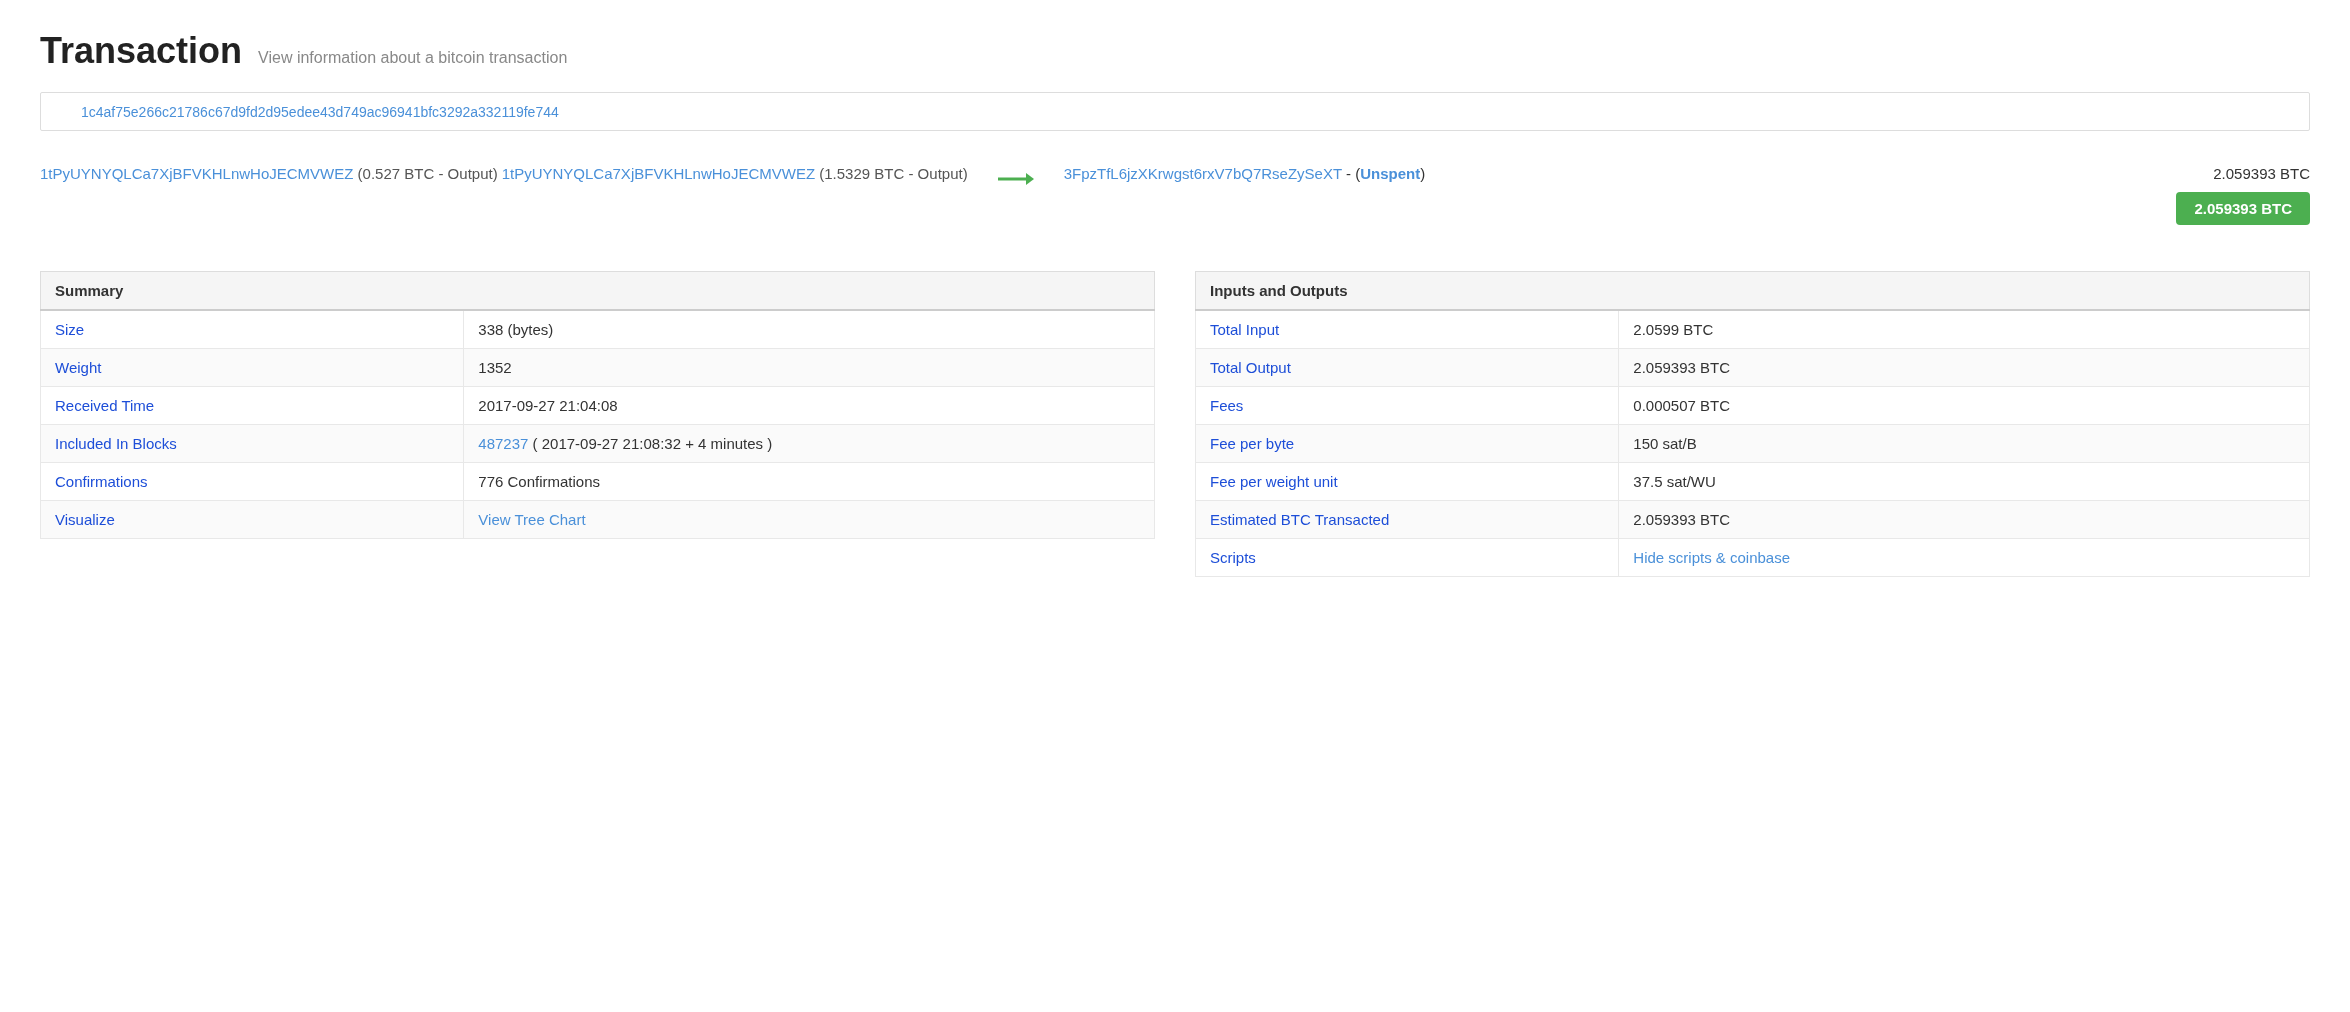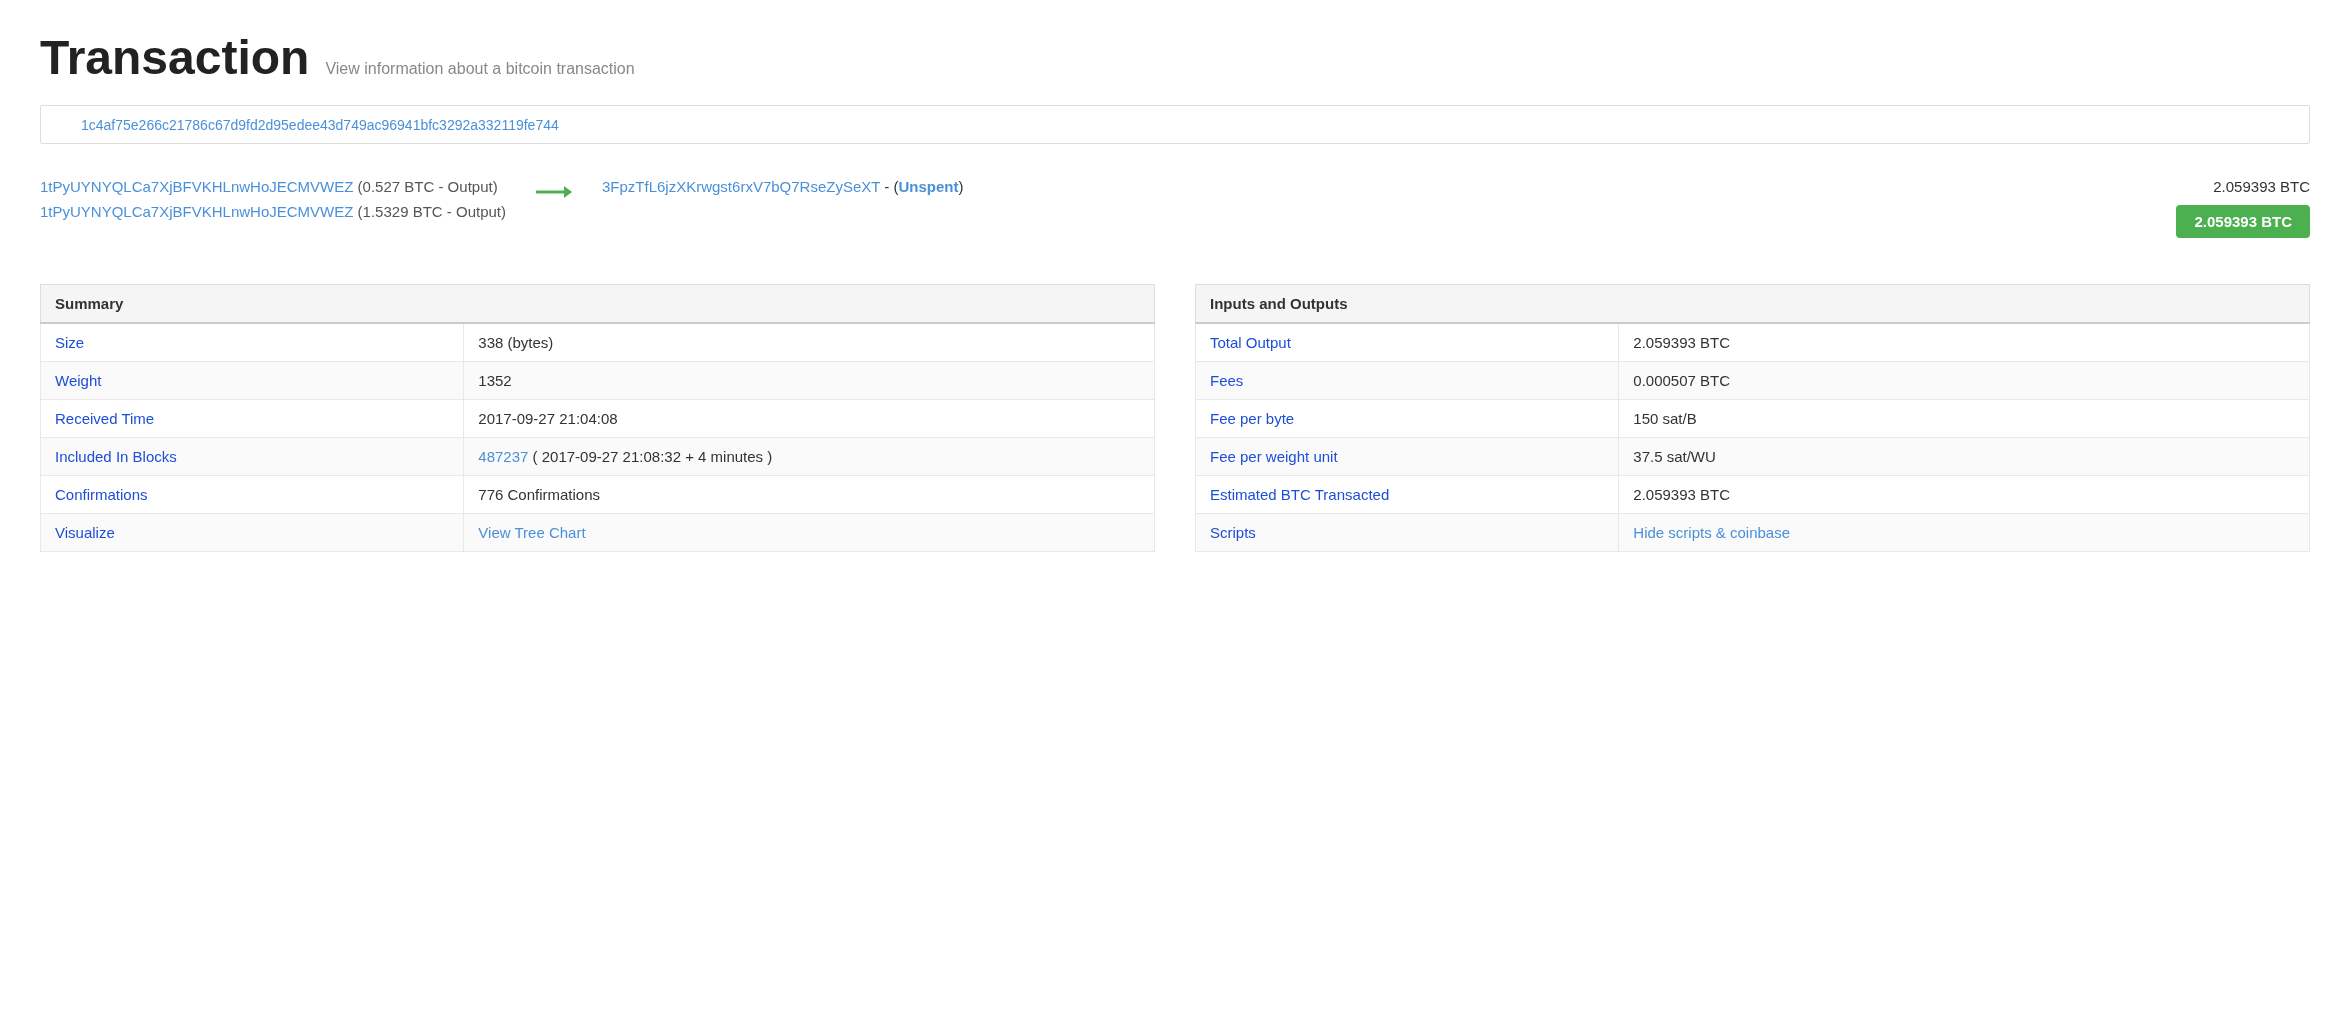--- a/index.html
+++ b/index.html
@@ -10,21 +10,21 @@
       background: #fff;
       padding: 30px 40px;
     }
     .page-header {
       display: flex;
       align-items: baseline;
       gap: 16px;
       margin-bottom: 20px;
     }
     .page-title {
-      font-size: 48px;
+      font-size: 36px;
       font-weight: 700;
       color: #222;
     }
     .page-subtitle {
       font-size: 16px;
       color: #888;
       font-weight: 400;
     }
     .tx-id-bar {
       border: 1px solid #ddd;
@@ -42,21 +42,21 @@
     
     .io-section {
       display: flex;
       align-items: flex-start;
       gap: 30px;
       margin-bottom: 36px;
       padding: 10px 0;
     }
     .io-inputs {
       display: flex;
-      flex-direction: column;
+      flex-direction: row;
       gap: 4px;
     }
     .io-arrow {
       display: flex;
       align-items: center;
       padding-top: 4px;
       flex-shrink: 0;
     }
     .io-outputs {
       flex: 1;
@@ -224,20 +224,24 @@
   </div>
 
   <div>
     <table class="info-table">
       <thead>
         <tr>
           <th colspan="2">Inputs and Outputs</th>
         </tr>
       </thead>
       <tbody id="io-tbody">
+      <tr>
+    <td class="label-cell">Total Input</td>
+    <td class="value-cell"><span>2.0599 BTC</span></td>
+  </tr>
           <tr>
     <td class="label-cell">Total Output</td>
     <td class="value-cell"><span>2.059393 BTC</span></td>
   </tr>
           <tr>
     <td class="label-cell">Fees</td>
     <td class="value-cell"><span>0.000507 BTC</span></td>
   </tr>
           <tr>
     <td class="label-cell">Fee per byte</td>

